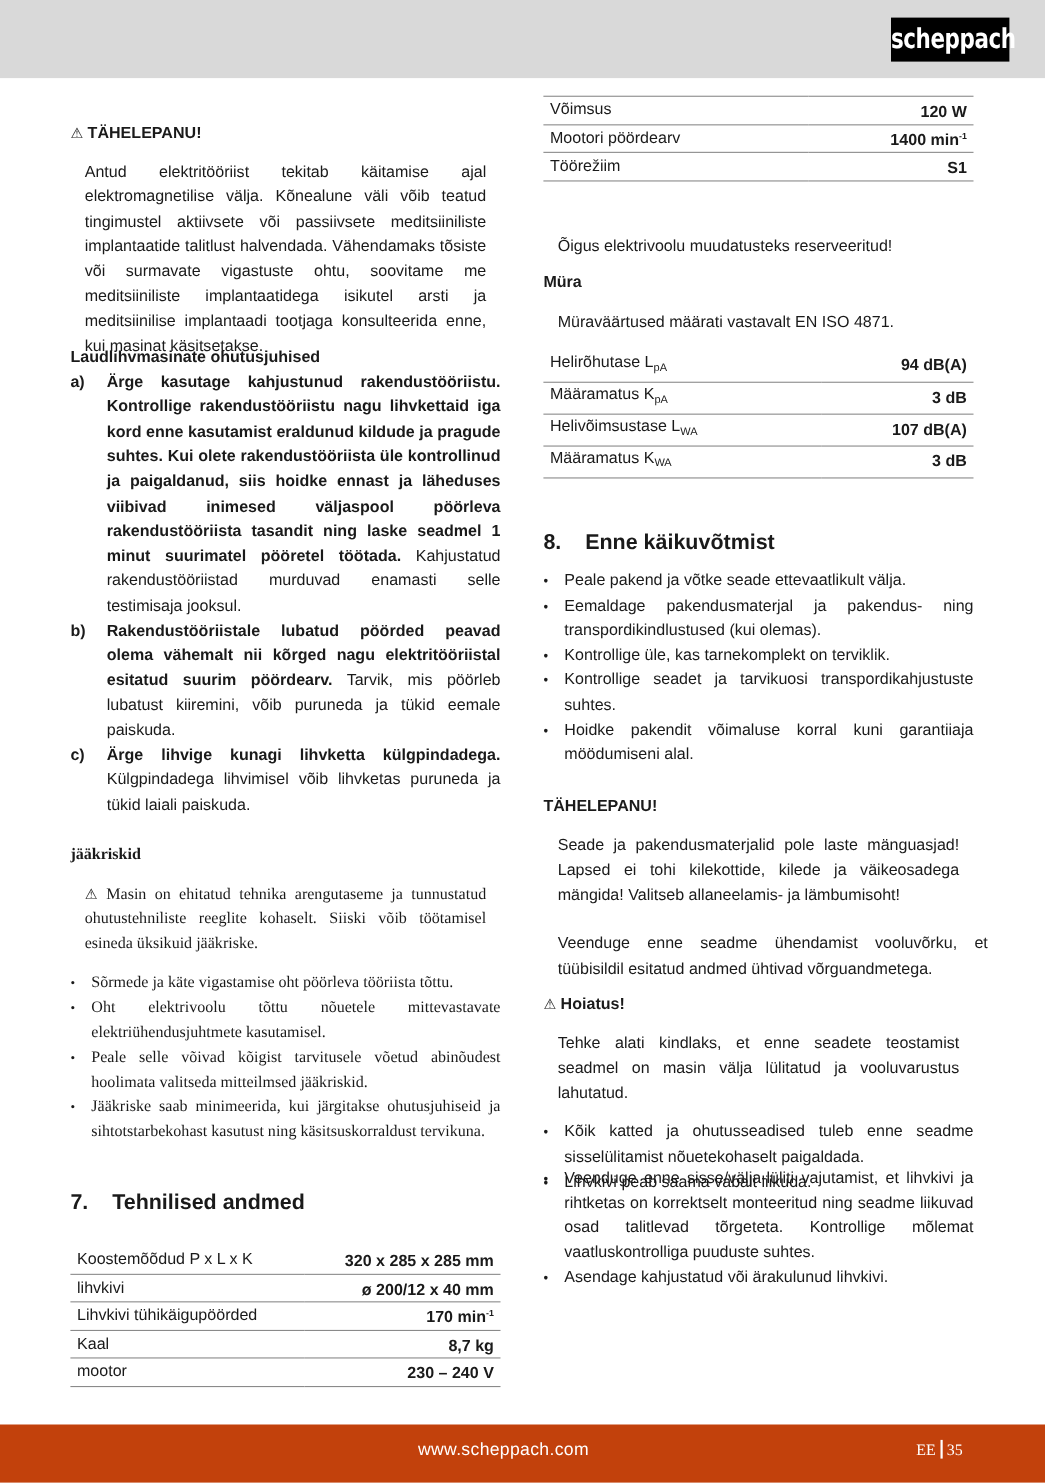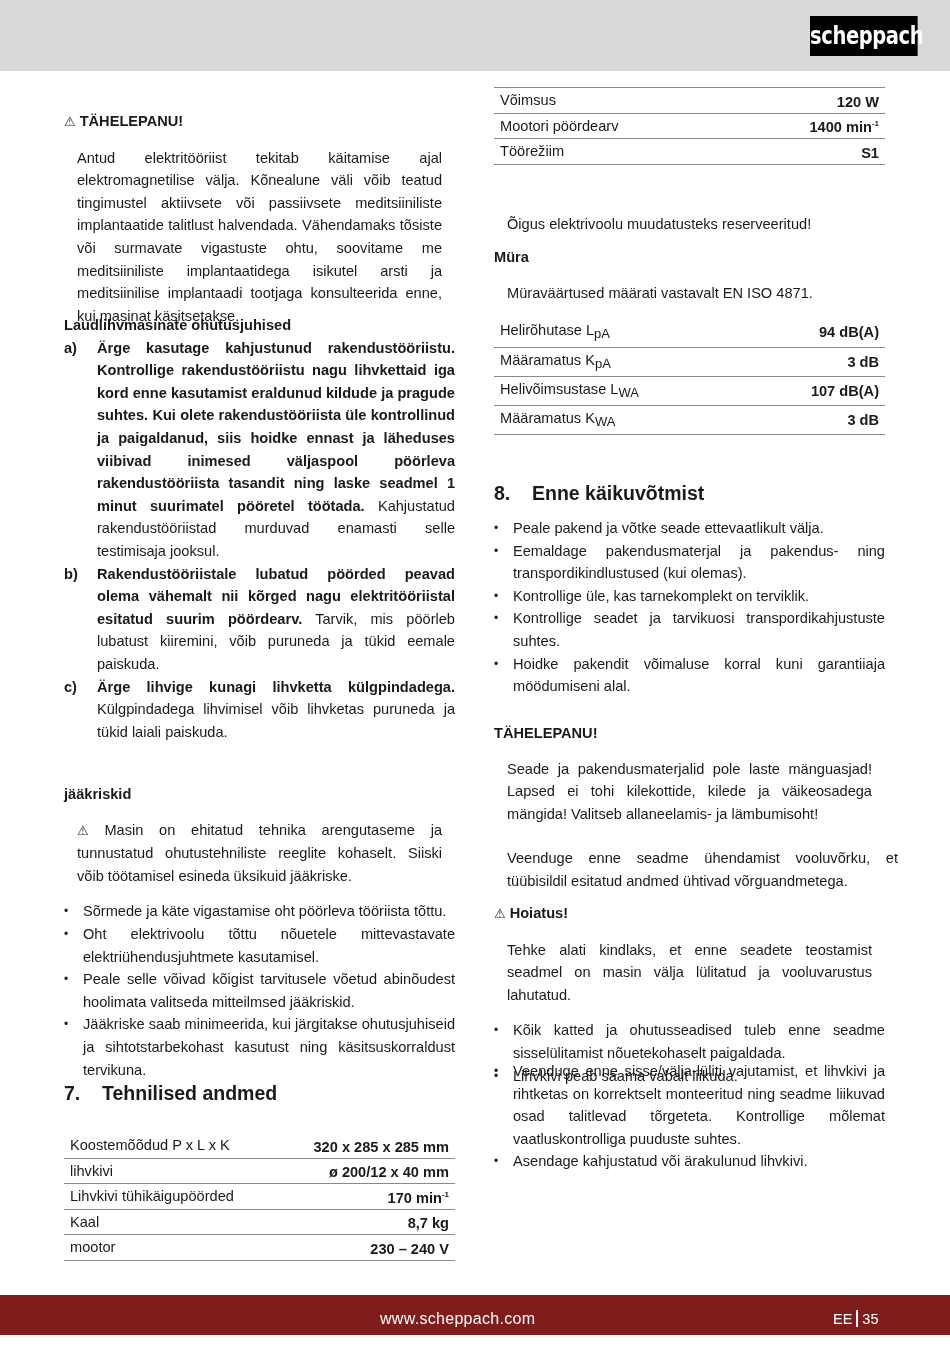--- a/index.html
+++ b/index.html
@@ -23,25 +23,25 @@
   .list li { position: relative; padding-left: 33px; text-align: justify; text-align-last: left; }
   .list li .mk { position: absolute; left: 0; top: 0; }
   .blist li { padding-left: 19px; }
   .blist li .mk { left: 0; font-size: 12px; }
   h2 { margin: 0; font-size: 19.5px; font-weight: bold; line-height: 26px; }
   h2 .num { display: inline-block; width: 38px; }
   table { border-collapse: collapse; width: 100%; }
   td { padding: 0 6px; height: 24.5px; border-bottom: 1.6px solid #8a8a8a; font-size: 14.6px; line-height: 20px; }
   td.v { text-align: right; font-weight: bold; }
   table.topline tr:first-child td { border-top: 1.6px solid #8a8a8a; }
-  sub { font-size: 13px; vertical-align: -3px; }
+  sub { font-size: 10px; vertical-align: -3px; }
   sup { font-size: 8px; vertical-align: 6px; }
-  .footer { position: absolute; left: 0; top: 1295px; width: 950px; height: 40px; background: #7f1d1d; color: #fff; }
+  .footer { position: absolute; left: 0; top: 1295px; width: 950px; height: 53px; background: #c2410c; color: #fff; }
   .footer .url { position: absolute; left: 380px; top: 13px; font-size: 16px; letter-spacing: 0.3px; }
-  .footer .pg { position: absolute; left: 833px; top: 13px; font-size: 14.5px; }
+  .footer .pg { position: absolute; left: 833px; top: 13px; font-size: 14.5px; font-family: Liberation Serif, serif; }
   .footer .sep { display: inline-block; width: 2px; height: 17px; background: #fff; vertical-align: -3px; margin: 0 4px; }
 </style>
 </head>
 <body>
 
 <div class="topbar"></div>
 <div class="logo">scheppach</div>
 
 <div class="col colL">
 
@@ -54,21 +54,21 @@
 
   <div class="abs" style="top:314px;">
     <div class="b">Laudlihvmasinate ohutusjuhised</div>
     <ul class="list">
       <li><span class="mk b">a)</span><span class="b">Ärge kasutage kahjustunud rakendustööriistu. Kontrollige rakendustööriistu nagu lihvkettaid iga kord enne kasutamist eraldunud kildude ja pragude suhtes. Kui olete rakendustööriista üle kontrollinud ja paigaldanud, siis hoidke ennast ja läheduses viibivad inimesed väljaspool pöörleva rakendustööriista tasandit ning laske seadmel 1 minut suurimatel pööretel töötada.</span><span> Kahjustatud rakendustööriistad murduvad enamasti selle testimisaja jooksul.</span></li>
       <li><span class="mk b">b)</span><span class="b">Rakendustööriistale lubatud pöörded peavad olema vähemalt nii kõrged nagu elektritööriistal esitatud suurim pöördearv.</span><span> Tarvik, mis pöörleb lubatust kiiremini, võib puruneda ja tükid eemale paiskuda.</span></li>
       <li><span class="mk b">c)</span><span class="b">Ärge lihvige kunagi lihvketta külgpindadega.</span><span> Külgpindadega lihvimisel võib lihvketas puruneda ja tükid laiali paiskuda.</span></li>
     </ul>
   </div>
 
-  <div class="abs" style="top:783px;">
+  <div class="abs" style="top:766px;font-family:Liberation Serif, serif;">
     <div class="b">jääkriskid</div>
     <p><span class="warn-icon">⚠</span><span>Masin on ehitatud tehnika arengutaseme ja tunnustatud ohutustehniliste reeglite kohaselt. Siiski võib töötamisel esineda üksikuid jääkriske.</span></p>
     <ul class="list blist">
       <li><span class="mk">•</span><span>Sõrmede ja käte vigastamise oht pöörleva tööriista tõttu.</span></li>
       <li><span class="mk">•</span><span>Oht elektrivoolu tõttu nõuetele mittevastavate elektriühendusjuhtmete kasutamisel.</span></li>
       <li><span class="mk">•</span><span>Peale selle võivad kõigist tarvitusele võetud abinõudest hoolimata valitseda mitteilmsed jääkriskid.</span></li>
       <li><span class="mk">•</span><span>Jääkriske saab minimeerida, kui järgitakse ohutusjuhiseid ja sihtotstarbekohast kasutust ning käsitsuskorraldust tervikuna.</span></li>
     </ul>
   </div>
 

